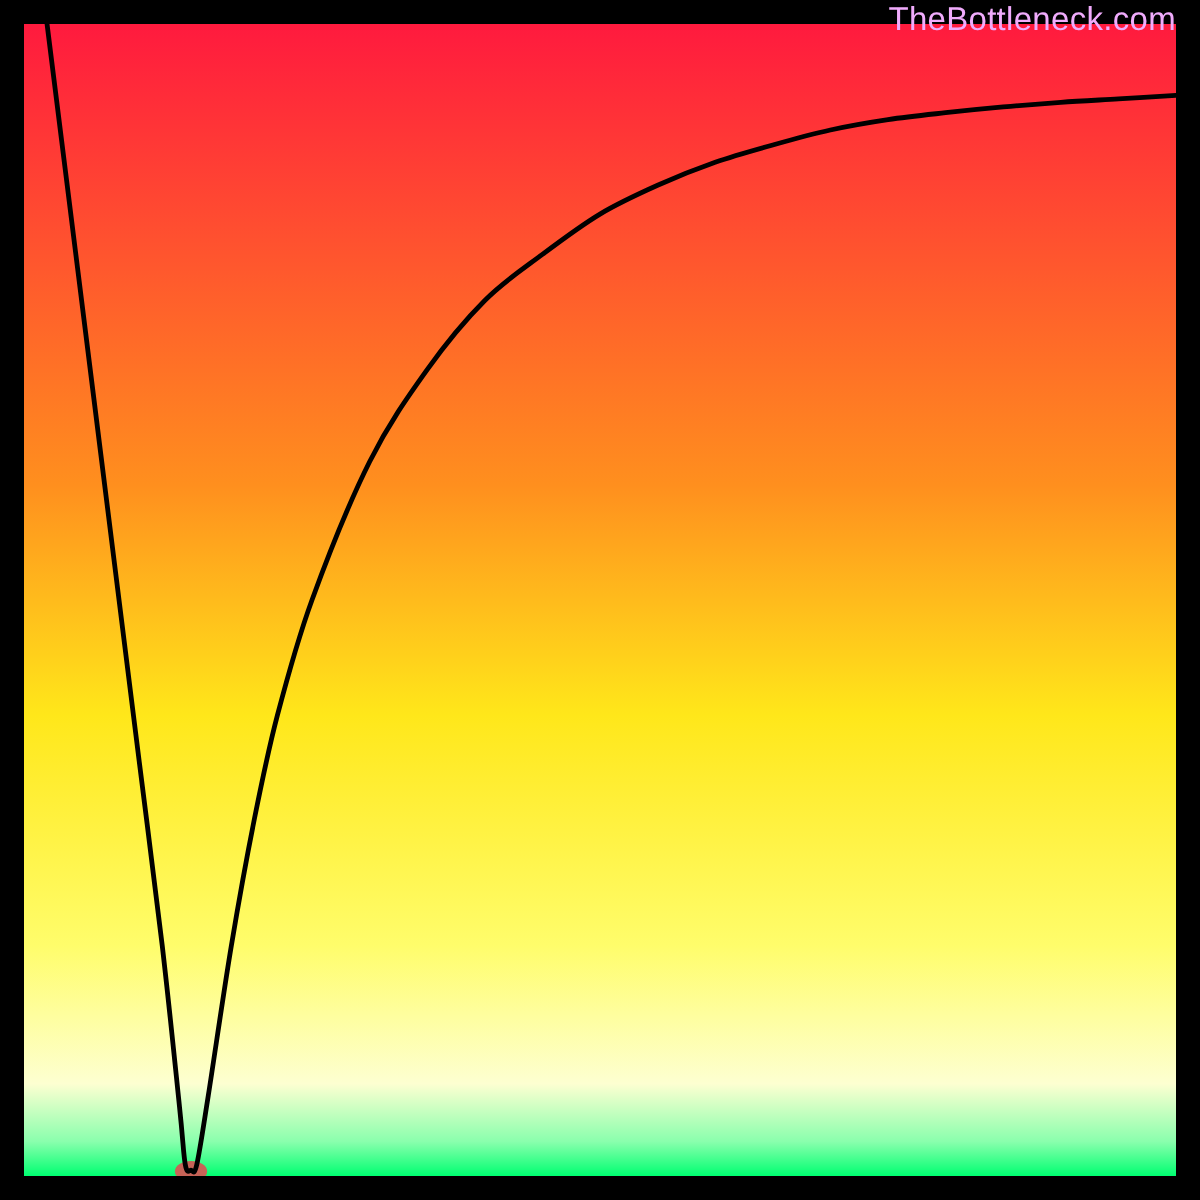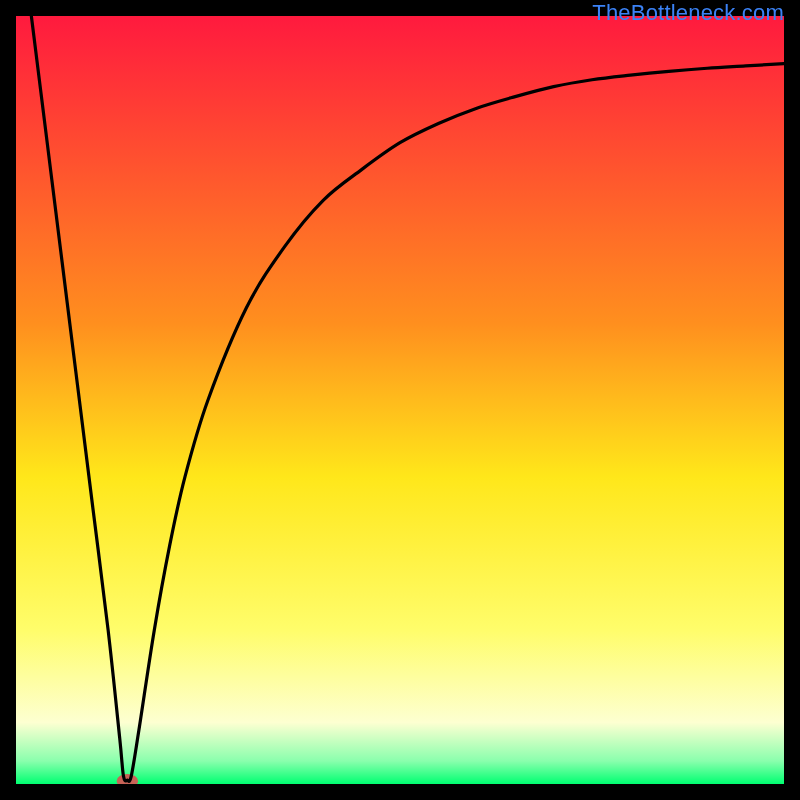--- a/index.html
+++ b/index.html
@@ -24,21 +24,21 @@
     top: 0;
     width: 768px;
     height: 768px;
   }
   .watermark {
     position: absolute;
     top: 0;
     right: 16px;
     font-family: Arial, Helvetica, sans-serif;
     font-size: 22px;
-    color: #3b82f6;
+    color: #f0abfc;
     letter-spacing: 0.2px;
     user-select: none;
   }
 </style>
 </head>
 <body>
 
 <div class="frame">
   <svg class="plot-area" viewBox="0 0 768 768" preserveAspectRatio="none">
     <defs>

